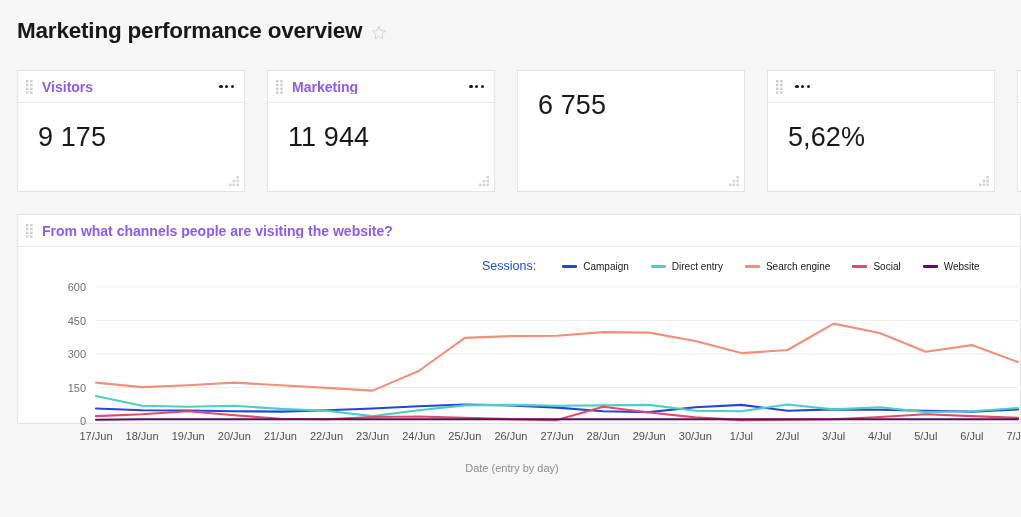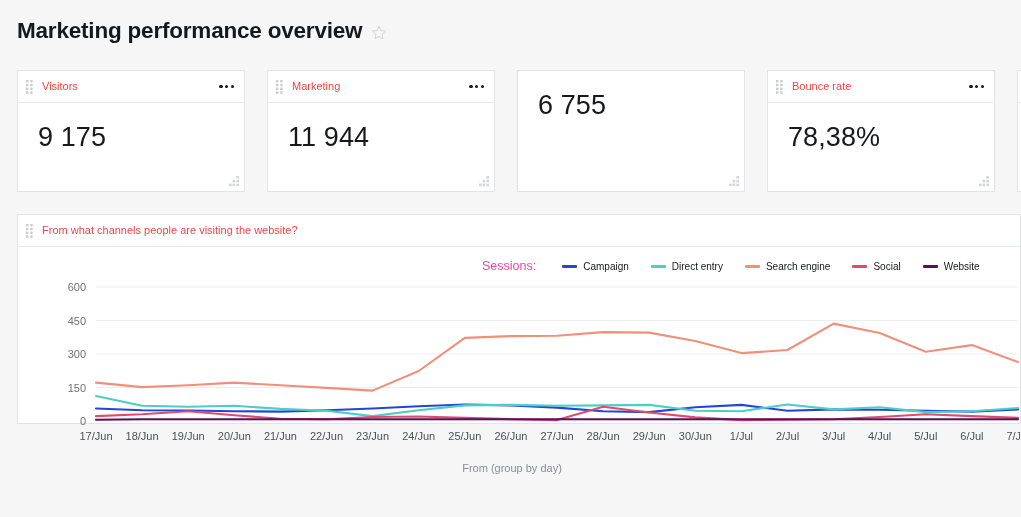--- a/index.html
+++ b/index.html
@@ -68,23 +68,23 @@
   }
   .drag-handle {
     width: 7px;
     height: 14px;
     flex: 0 0 7px;
     margin-right: 9px;
     cursor: move;
     display: block;
   }
   .card-title {
-    font-size: 11px;
-    font-weight: normal;
-    color: #ef4444;
+    font-size: 14px;
+    font-weight: bold;
+    color: #8b5cf6;
     flex: 1 1 auto;
     white-space: nowrap;
     overflow: hidden;
     line-height: 1;
   }
   .kebab {
     width: 18px;
     height: 16px;
     display: flex;
     align-items: center;
@@ -140,21 +140,21 @@
     align-items: center;
     justify-content: flex-start;
     padding-left: 464px;
     gap: 0;
     font-size: 12.5px;
     color: #16181a;
     white-space: nowrap;
     overflow: hidden;
   }
   .legend-label {
-    color: #ec4899;
+    color: #1d4ed8;
     margin-right: 26px;
     font-size: 12.5px;
   }
   .legend-item {
     display: flex;
     align-items: center;
     gap: 6px;
     margin-right: 22px;
     cursor: pointer;
   }
@@ -297,29 +297,28 @@
             <rect x="0" y="0" width="2.4" height="2.4"></rect>
             <rect x="4.2" y="0" width="2.4" height="2.4"></rect>
             <rect x="0" y="3.8" width="2.4" height="2.4"></rect>
             <rect x="4.2" y="3.8" width="2.4" height="2.4"></rect>
             <rect x="0" y="7.6" width="2.4" height="2.4"></rect>
             <rect x="4.2" y="7.6" width="2.4" height="2.4"></rect>
             <rect x="0" y="11.4" width="2.4" height="2.4"></rect>
             <rect x="4.2" y="11.4" width="2.4" height="2.4"></rect>
           </g>
       </svg>
-      <div class="card-title">Bounce rate</div>
       <div class="kebab">
           <i></i>
           <i></i>
           <i></i>
         </div>
     </div>
     <div class="kpi-body">
-      <div class="kpi-value">78,38%</div>
+      <div class="kpi-value">5,62%</div>
     </div>
     <svg class="resize-grip" viewBox="0 0 11 11">
       <g fill="#d3d5d7">
           <rect x="7.4" y="0" width="2.6" height="2.6"></rect>
           <rect x="7.4" y="3.8" width="2.6" height="2.6"></rect>
           <rect x="3.6" y="3.8" width="2.6" height="2.6"></rect>
           <rect x="7.4" y="7.6" width="2.6" height="2.6"></rect>
           <rect x="3.6" y="7.6" width="2.6" height="2.6"></rect>
           <rect x="0" y="7.6" width="2.6" height="2.6"></rect>
         </g>
@@ -415,15 +414,15 @@
           <text x="953.9" y="159" class="xtick" text-anchor="middle">6/Jul</text>
           <text x="1000" y="159" class="xtick" text-anchor="middle">7/Jul</text>
           <path d="M78.0 127.5 L124.1 129.3 L170.2 129.5 L216.3 130.2 L262.4 130.6 L308.5 129.3 L354.6 127.5 L400.7 125.3 L446.8 123.5 L492.9 124.4 L539.0 126.6 L585.1 130.2 L631.2 131.1 L677.3 126.2 L723.4 123.9 L769.5 129.7 L815.6 128.4 L861.7 128.8 L907.8 129.7 L953.9 130.6 L1000.0 128.4" class="dataline" stroke="#2346d8"></path>
           <path d="M78.0 115.0 L124.1 124.8 L170.2 125.7 L216.3 124.8 L262.4 127.9 L308.5 129.7 L354.6 135.1 L400.7 129.3 L446.8 124.4 L492.9 123.9 L539.0 124.8 L585.1 124.4 L631.2 123.9 L677.3 129.7 L723.4 130.2 L769.5 123.5 L815.6 128.4 L861.7 126.2 L907.8 131.1 L953.9 130.2 L1000.0 127.0" class="dataline" stroke="#4ecdc4"></path>
           <path d="M78.0 101.6 L124.1 106.1 L170.2 104.3 L216.3 101.6 L262.4 104.3 L308.5 106.9 L354.6 109.6 L400.7 90.0 L446.8 56.9 L492.9 55.1 L539.0 54.7 L585.1 51.1 L631.2 51.6 L677.3 60.0 L723.4 72.1 L769.5 69.0 L815.6 42.6 L861.7 52.0 L907.8 70.8 L953.9 64.1 L1000.0 81.0" class="dataline" stroke="#f0907a"></path>
           <path d="M78.0 135.1 L124.1 133.3 L170.2 130.2 L216.3 134.2 L262.4 137.8 L308.5 138.2 L354.6 136.0 L400.7 135.5 L446.8 136.9 L492.9 138.2 L539.0 139.1 L585.1 125.7 L631.2 131.5 L677.3 136.4 L723.4 139.1 L769.5 138.7 L815.6 138.2 L861.7 136.0 L907.8 133.3 L953.9 135.1 L1000.0 136.9" class="dataline" stroke="#e04b6a"></path>
           <path d="M78.0 138.7 L124.1 138.2 L170.2 138.2 L216.3 138.2 L262.4 138.2 L308.5 138.2 L354.6 138.2 L400.7 138.2 L446.8 138.2 L492.9 138.2 L539.0 138.2 L585.1 138.2 L631.2 138.2 L677.3 138.2 L723.4 138.2 L769.5 138.2 L815.6 138.2 L861.7 138.2 L907.8 138.2 L953.9 138.2 L1000.0 138.2" class="dataline" stroke="#5a0f5e"></path>
         </svg>
     </div>
 
-    <div class="axis-title">From (group by day)</div>
+    <div class="axis-title">Date (entry by day)</div>
   </div>
 </div>
 
 </body></html>

